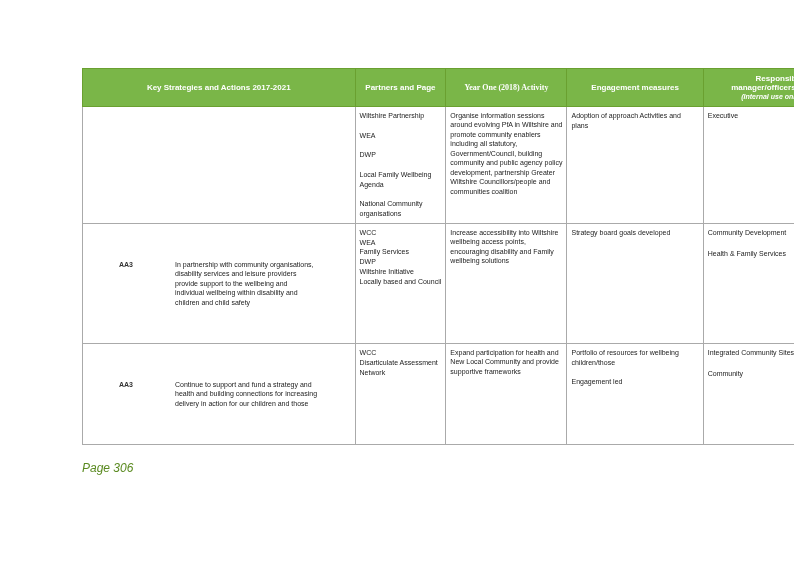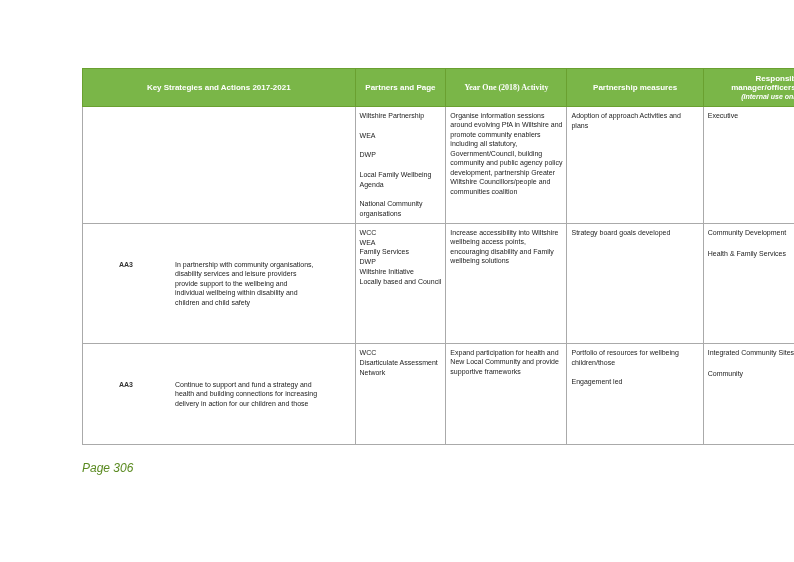--- a/index.html
+++ b/index.html
@@ -85,21 +85,21 @@
 </head>
 <body>
 
 <div class="page-container">
   <table>
     <thead>
       <tr>
         <th>Key Strategies and Actions 2017-2021</th>
         <th>Partners and Page</th>
         <th>Year One (2018) Activity</th>
-        <th>Partnership measures</th>
+        <th>Engagement measures</th>
         <th>
           <span>Responsible manager/officers</span><br>
           <span class="italic-small">(Internal use only)</span>
         </th>
       </tr>
     </thead>
     <tbody>
 
       <tr>
         <td></td>

